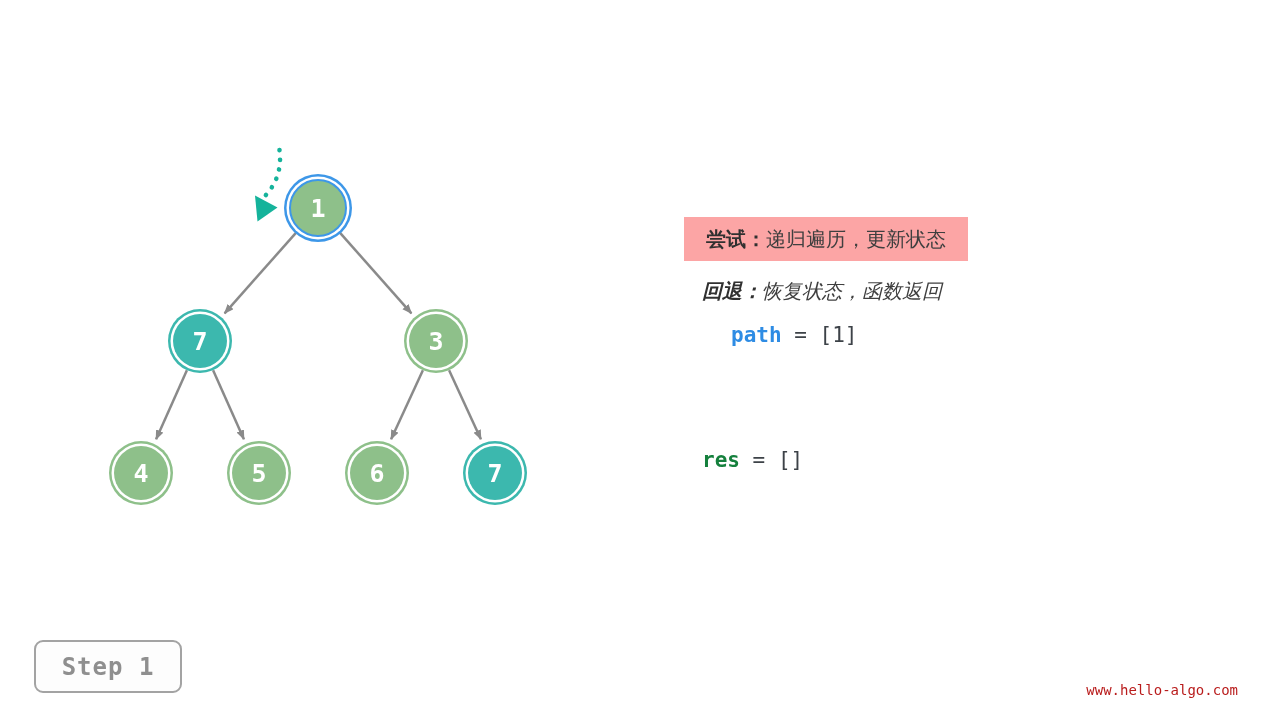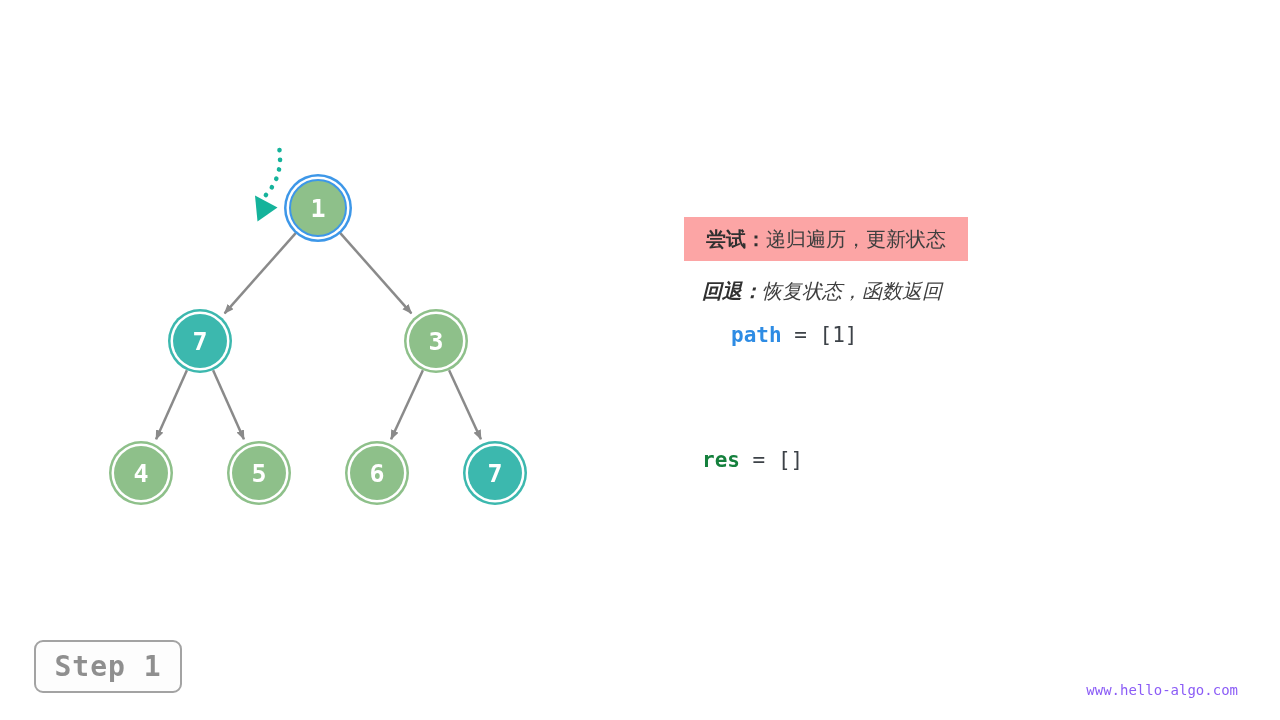--- a/index.html
+++ b/index.html
@@ -76,32 +76,32 @@
   .step-box {
     position: absolute;
     left: 34px; top: 640px;
     width: 148px; height: 53px;
     box-sizing: border-box;
     background: #fdfdfd;
     border: 2px solid #a3a3a3;
     border-radius: 9px;
     display: flex; align-items: center; justify-content: center;
     font-family: "DejaVu Sans Mono", monospace;
-    font-size: 28px; font-weight: bold;
+    font-size: 24px; font-weight: bold;
     color: #8f8f8f;
     letter-spacing: 1px;
   }
 
   
   .watermark {
     position: absolute;
     right: 42px; bottom: 22px;
     font-family: "DejaVu Sans Mono", monospace;
     font-size: 14px;
-    color: #8b5cf6;
+    color: #b91c1c;
   }
 </style>
 </head>
 <body>
 
 <div id="canvas">
 
   <svg id="edge-layer" width="1280" height="720" viewBox="0 0 1280 720">
     <defs>
       <marker id="arrow-gray" markerUnits="userSpaceOnUse" markerWidth="12" markerHeight="10" refX="9" refY="4" orient="auto">

